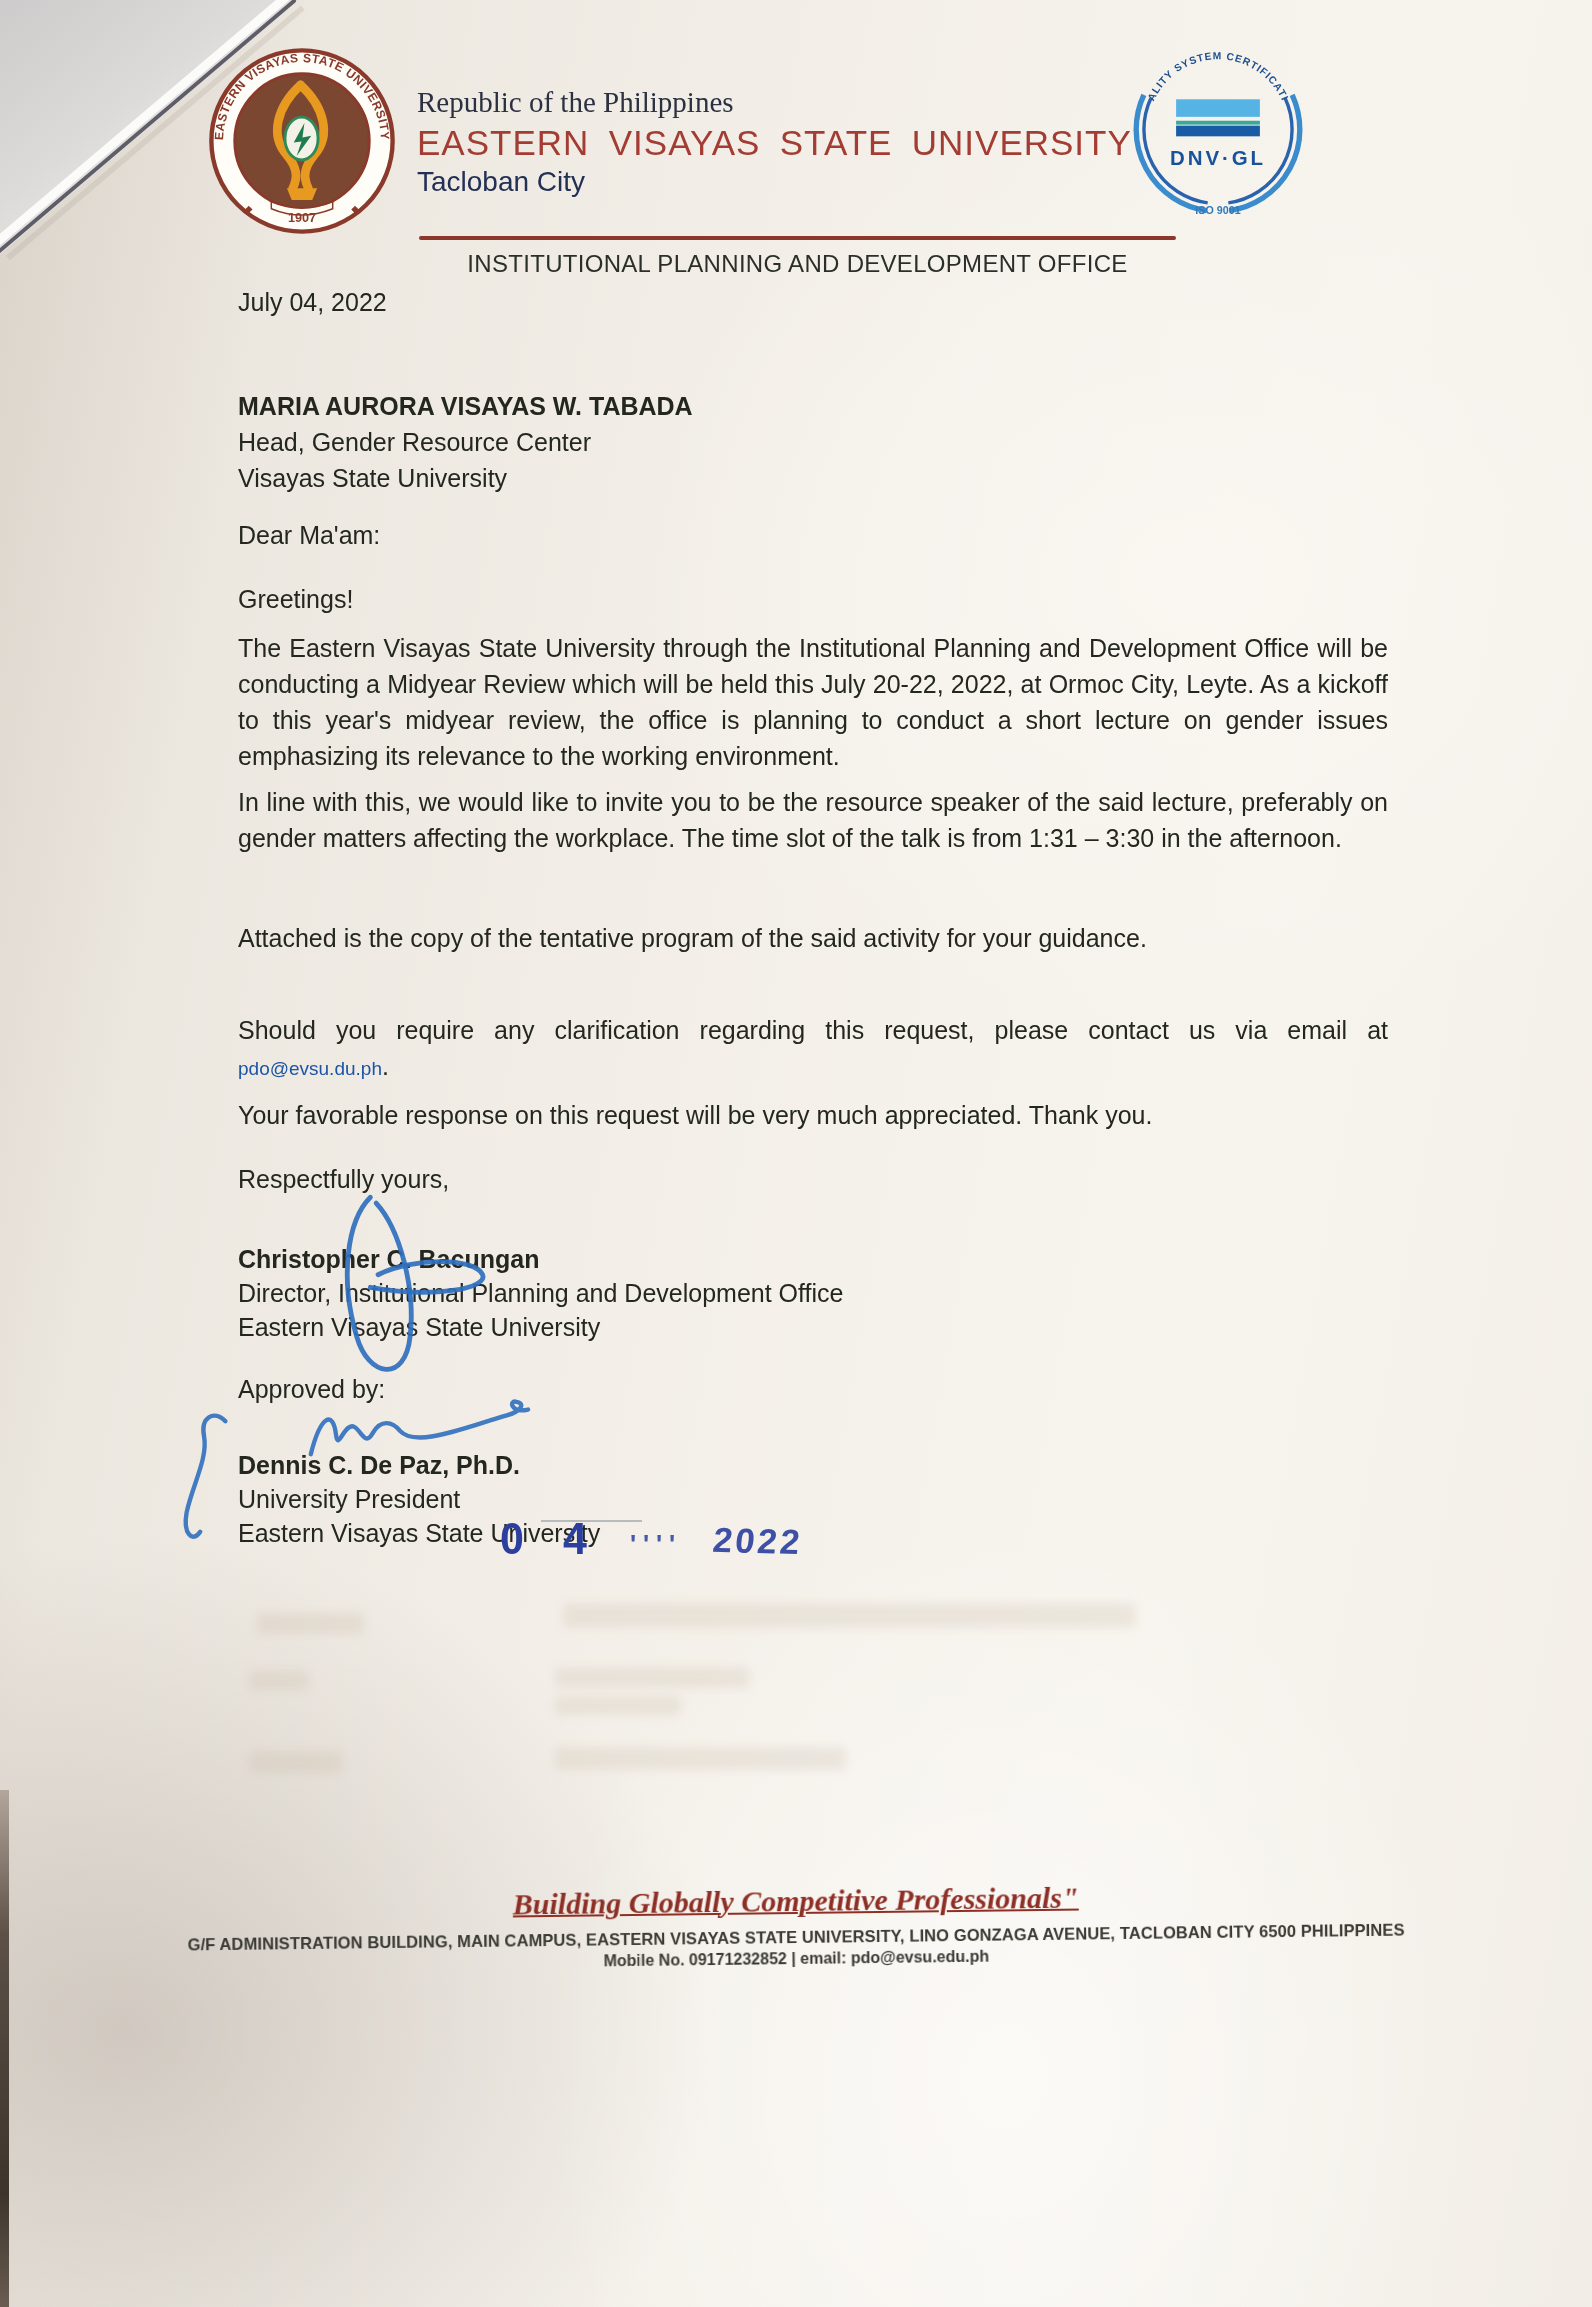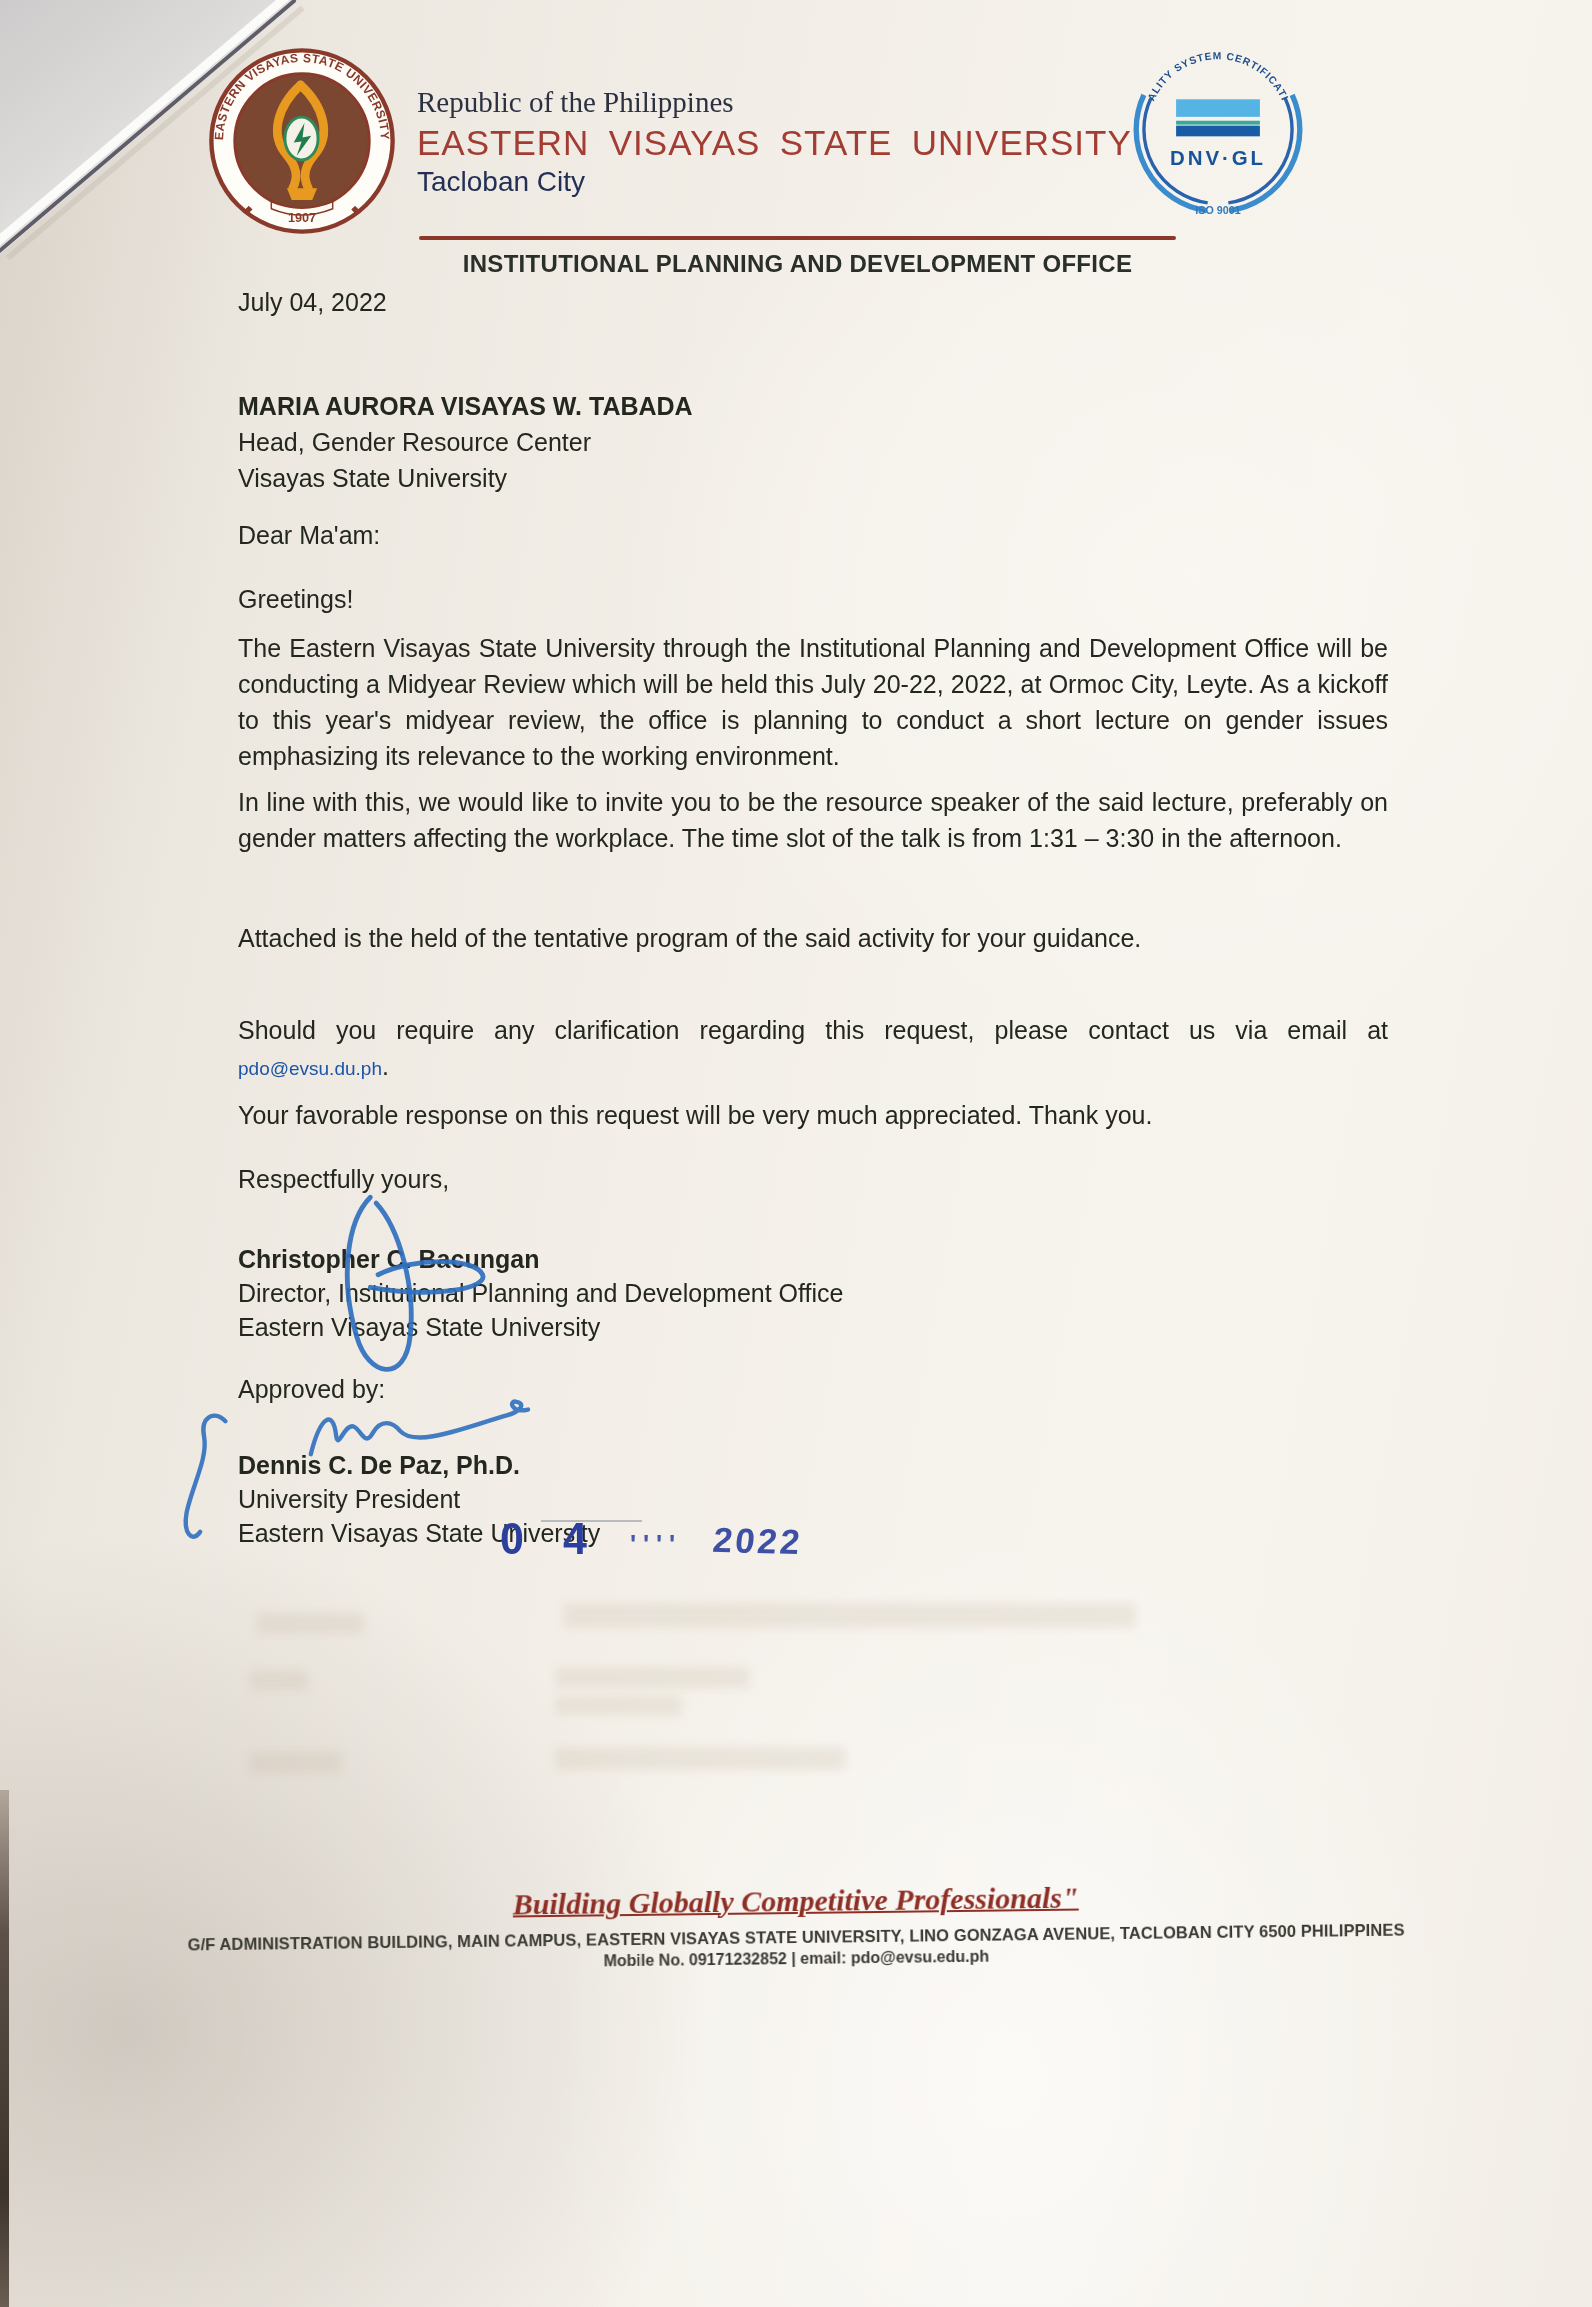--- a/index.html
+++ b/index.html
@@ -19,21 +19,21 @@
   .edge-strip{position:absolute;left:0;top:1790px;width:8.7px;height:517px;
     background:linear-gradient(#b3a79c,#5c5047 28%,#3d342c 78%,#6a5d52);filter:blur(0.6px);}
   
   .seal{position:absolute;left:207px;top:46px;}
   .hdr-text{position:absolute;left:417px;top:85px;}
   .hdr-republic{font-family:"Liberation Serif", serif;font-size:29px;line-height:35px;color:#2c3142;}
   .hdr-univ{font-size:35px;line-height:45px;color:#a33d33;letter-spacing:1px;word-spacing:8.7px;}
   .hdr-city{font-size:28px;line-height:34px;color:#233055;}
   .hdr-rule{position:absolute;left:419px;top:236px;width:757px;height:3.9px;background:#8c372c;border-radius:1.9px;}
   .hdr-office{position:absolute;left:419px;top:250px;width:757px;text-align:center;
-    font-weight:bold;font-size:24px;color:#2b2f2a;letter-spacing:0.3px;}
+    font-weight:normal;font-size:24px;color:#2b2f2a;letter-spacing:0.3px;}
   .badge{position:absolute;left:1123px;top:35px;}
   
   .blk{position:absolute;left:238px;width:1150px;font-size:25px;line-height:36px;}
   .para{text-align:justify;}
   .bold{font-weight:bold;}
   .justify-last{text-align:justify;text-align-last:justify;margin-top:30px;}
   .email{color:#1b55a8;text-decoration-thickness:1.9px;font-size:19px;}
   
   .ink{position:absolute;pointer-events:none;filter:blur(0.3px);}
   .stamp{position:absolute;left:500px;top:1514px;color:#2b3f9e;filter:blur(0.4px);white-space:nowrap;}
@@ -124,21 +124,21 @@
       <div class="bold">MARIA AURORA VISAYAS W. TABADA</div>
       <div>Head, Gender Resource Center</div>
       <div>Visayas State University</div>
     </div>
 
     <div class="blk" style="top:517px">Dear Ma'am:</div>
     <div class="blk" style="top:581px">Greetings!</div>
 
     <div class="blk para" style="top:630px">The Eastern Visayas State University through the Institutional Planning and Development Office will be conducting a Midyear Review which will be held this July 20-22, 2022, at Ormoc City, Leyte. As a kickoff to this year's midyear review, the office is planning to conduct a short lecture on gender issues emphasizing its relevance to the working environment.</div>
     <div class="blk para" style="top:784px">In line with this, we would like to invite you to be the resource speaker of the said lecture, preferably on gender matters affecting the workplace. The time slot of the talk is from 1:31 – 3:30 in the afternoon.</div>
-    <div class="blk" style="top:920px">Attached is the held of the tentative program of the said activity for your guidance.</div>
+    <div class="blk" style="top:920px">Attached is the copy of the tentative program of the said activity for your guidance.</div>
 
     <div class="blk" style="top:982px">
       <div class="justify-last">Should you require any clarification regarding this request, please contact us via email at</div>
       <div><span class="email">pdo@evsu.du.ph</span><span>.</span></div>
     </div>
 
     <div class="blk" style="top:1097px">Your favorable response on this request will be very much appreciated. Thank you.</div>
     <div class="blk" style="top:1161px">Respectfully yours,</div>
 
     <div class="blk" style="top:1242px;line-height:34px">

